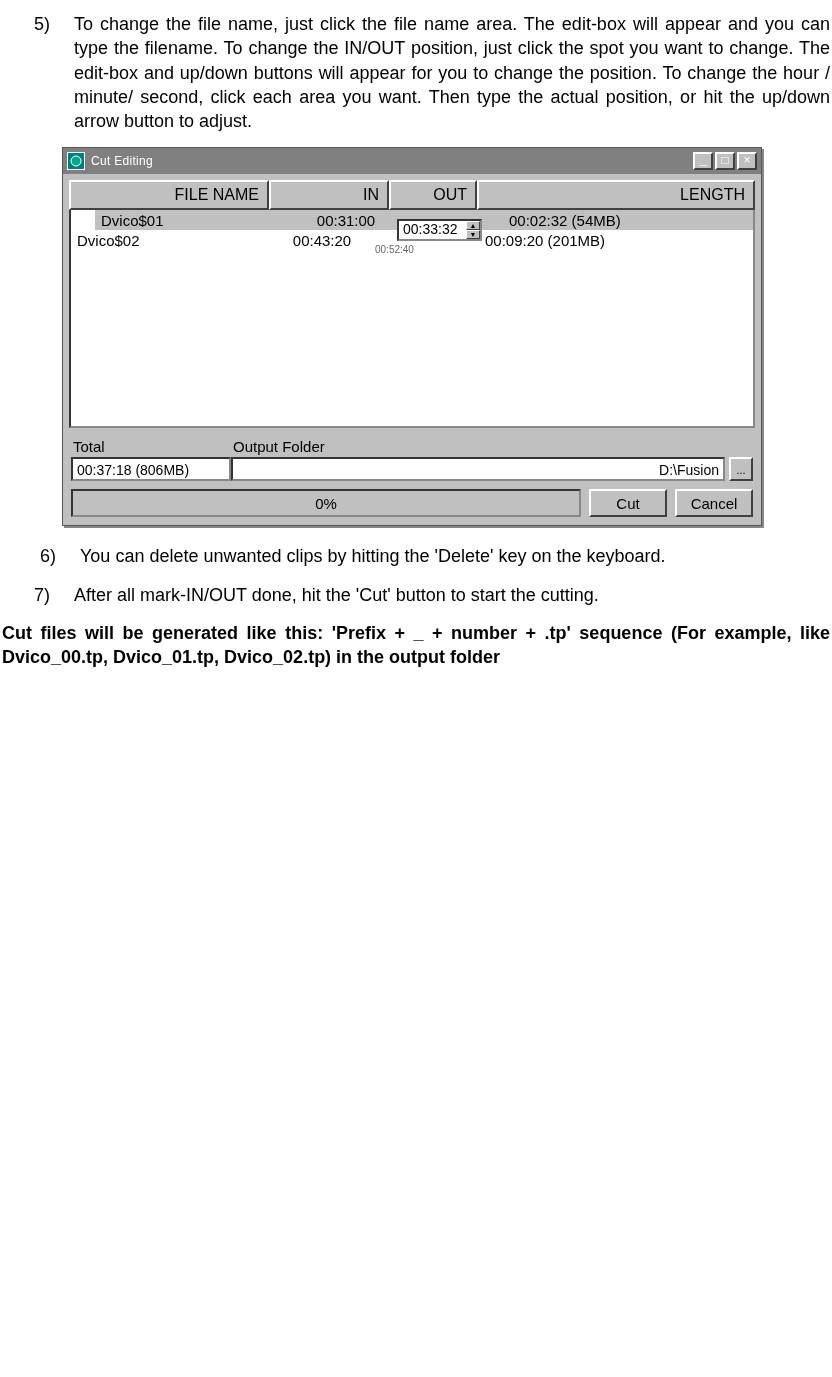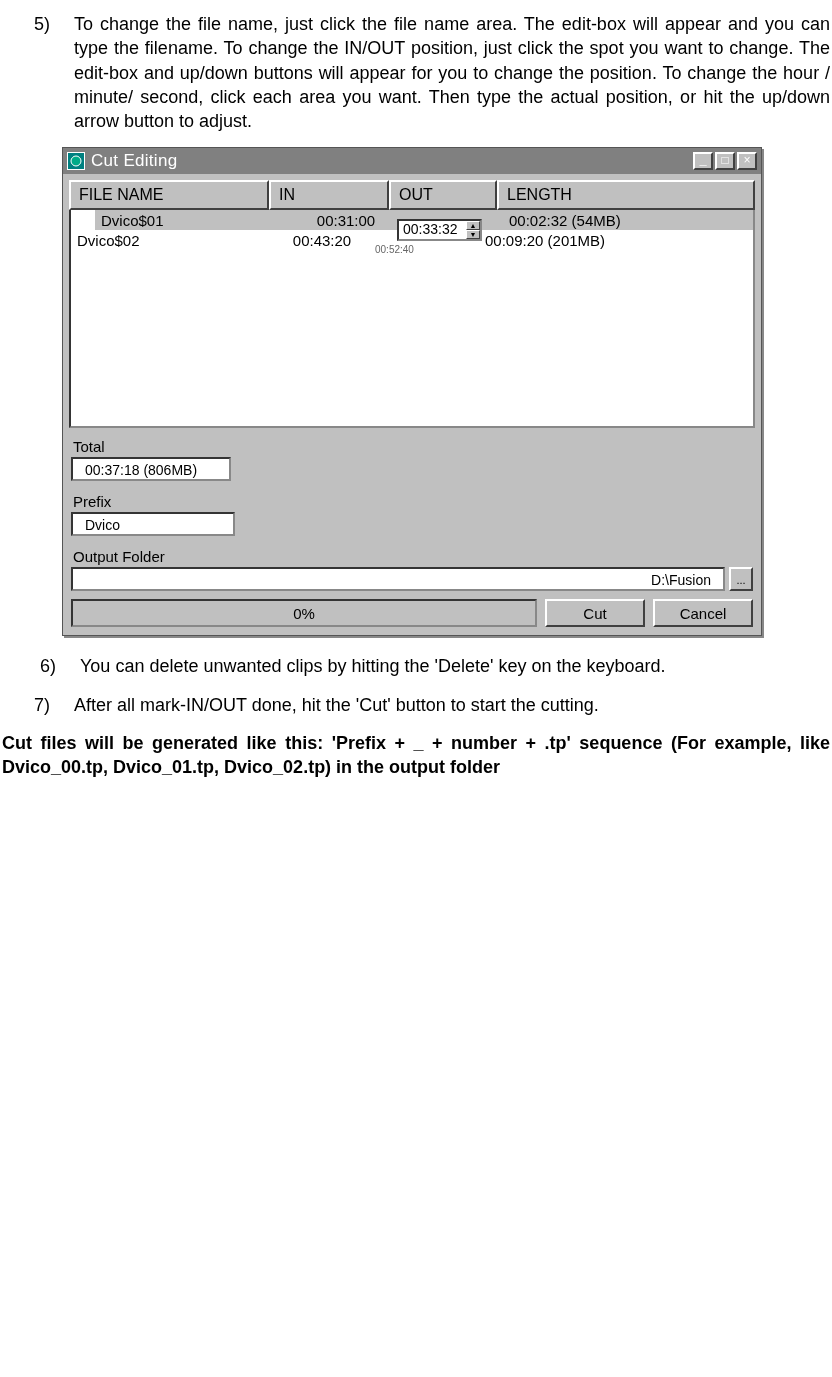--- a/index.html
+++ b/index.html
@@ -64,21 +64,21 @@
     background: #008080;
     border: 1px solid #fff;
     margin-right: 6px;
     display: flex;
     align-items: center;
     justify-content: center;
     font-size: 11px;
   }
   .title-text {
     flex: 1;
-    font-size: 17px;
+    font-size: 12px;
     letter-spacing: 0.3px;
   }
   .title-controls { display: flex; gap: 2px; }
   .title-btn {
     width: 20px; height: 18px;
     background: #c0c0c0;
     border-top: 2px solid #fff;
     border-left: 2px solid #fff;
     border-right: 2px solid #404040;
     border-bottom: 2px solid #404040;
@@ -95,26 +95,26 @@
   .grid-head {
     display: flex;
     background: #c0c0c0;
   }
   .grid-head .hcell {
     border-top: 2px solid #fff;
     border-left: 2px solid #fff;
     border-right: 2px solid #404040;
     border-bottom: 2px solid #404040;
     padding: 4px 8px;
-    text-align: left;
+    text-align: right;
     font-size: 16px;
   }
   .col-fn { width: 200px; text-align: left; padding-left: 12px; }
   .col-in { width: 120px; }
-  .col-out { width: 108px; }
+  .col-out { width: 88px; }
   .col-len { flex: 1; }
   .grid-body {
     background: #fff;
     border: 2px inset #888;
     border-top: none;
     height: 218px;
     position: relative;
     font-size: 15px;
   }
   .grid-row {
@@ -160,34 +160,32 @@
     text-align: center;
   }
   .ghost-row {
     position: absolute;
     font-size: 10px;
     color: #666;
   }
   .lower-grid {
     margin-top: 6px;
     display: flex;
-    gap: 10px;
     padding: 2px 2px 6px 2px;
-    flex-direction: column;
   }
   .field {
     display: flex;
     flex-direction: column;
     font-size: 15px;
   }
   .field-lbl { padding: 2px 2px 2px 2px; }
   .field-inp {
     background: #fff;
     border: 2px inset #888;
-    padding: 3px 12px;
+    padding: 3px 4px;
     height: 24px;
     font-size: 14px;
   }
   .f-total { width: 160px; }
   .f-prefix { width: 164px; }
   .f-out { flex: 1; }
   .out-row { display: flex; text-align: right; }
   .out-row .field-inp { flex: 1; }
   .browse-btn {
     width: 24px; height: 24px;
@@ -213,21 +211,21 @@
     flex: 1;
     background: #c0c0c0;
     border: 2px inset #888;
     height: 28px;
     display: flex;
     align-items: center;
     justify-content: center;
     font-size: 15px;
   }
   .btn {
-    width: 100px;
+    width: 78px;
     height: 28px;
     background: #c0c0c0;
     border-top: 2px solid #fff;
     border-left: 2px solid #fff;
     border-right: 2px solid #404040;
     border-bottom: 2px solid #404040;
     display: flex;
     align-items: center;
     justify-content: center;
     font-size: 15px;
@@ -288,24 +286,20 @@
             </div>
             <div class="cell col-len">00:09:20 (201MB)</div>
           </div>
         </div>
 
         <div class="lower-grid">
           <div class="field f-total">
             <div class="field-lbl">Total</div>
             <div class="field-inp">00:37:18 (806MB)</div>
           </div>
-          <div class="field f-prefix">
-            <div class="field-lbl">Prefix</div>
-            <div class="field-inp">Dvico</div>
-          </div>
           <div class="field f-out">
             <div class="field-lbl">Output Folder</div>
             <div class="out-row">
               <div class="field-inp">D:\Fusion</div>
               <div class="browse-btn">...</div>
             </div>
           </div>
         </div>
 
         <div class="bottom-row">

